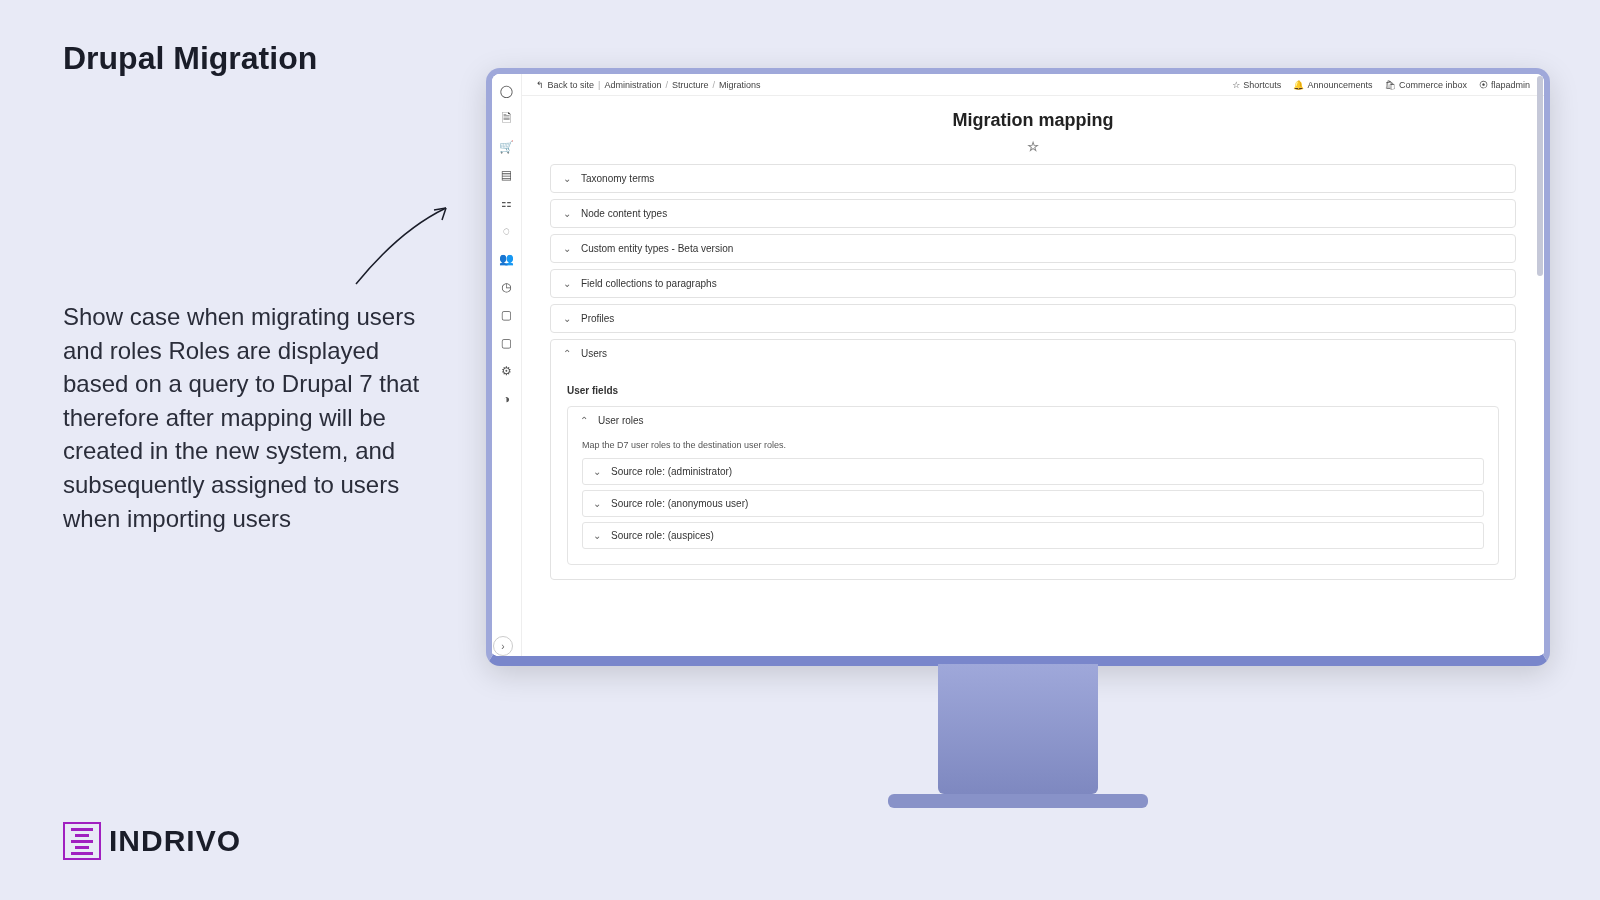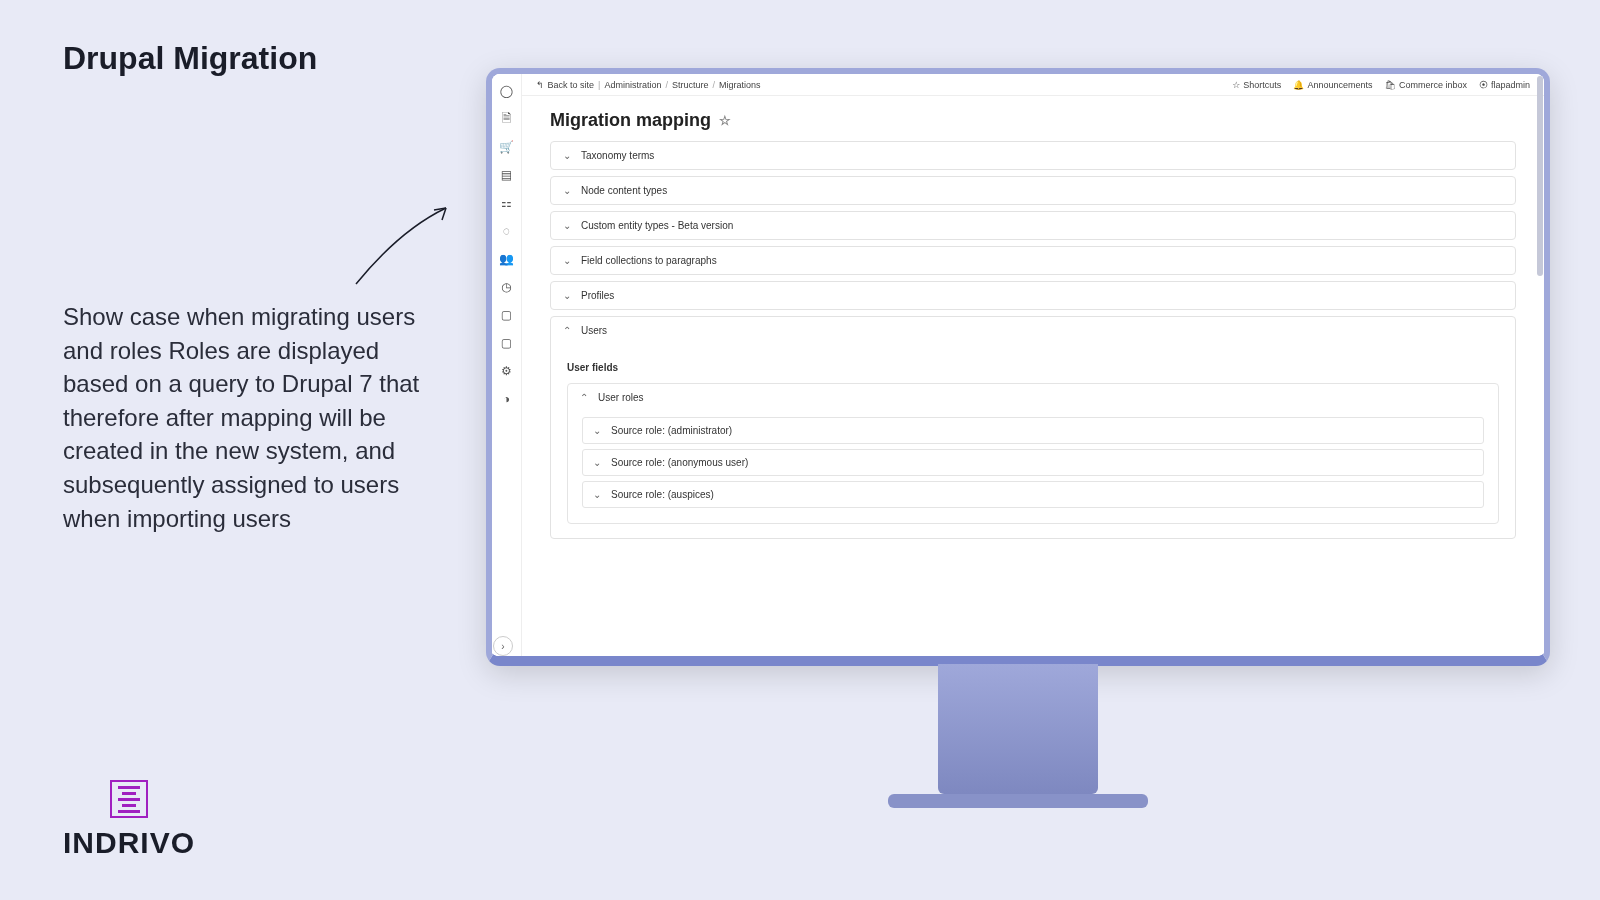--- a/index.html
+++ b/index.html
@@ -33,21 +33,20 @@
     top: 200px;
     left: 350px;
   }
   .logo {
     position: absolute;
     bottom: 40px;
     left: 63px;
     display: flex;
     align-items: center;
     gap: 8px;
-    flex-direction: column;
   }
   .logo-icon {
     width: 38px;
     height: 38px;
     border: 2px solid #a020c0;
     display: flex;
     flex-direction: column;
     justify-content: center;
     align-items: center;
     gap: 3px;
@@ -129,21 +128,21 @@
   }
   .breadcrumb { display:flex; gap:4px; align-items:center; }
   .breadcrumb .sep { color:#aaa; }
   .topbar-right { display:flex; gap:12px; align-items:center; }
   .topbar-item { display:flex; gap:3px; align-items:center; color:#444; }
   .admin-title {
     padding: 14px 28px 10px;
     font-size: 18px;
     font-weight: 600;
     color: #222;
-    display:flex; align-items:center; gap:8px;
+    display:flex; align-items:center; gap:8px;flex-direction:column;
   }
   .admin-body { padding: 0 28px; overflow:auto; }
   .accordion {
     border: 1px solid #e2e2e2;
     border-radius: 4px;
     margin-bottom: 6px;
     background:#fff;
   }
   .accordion-head {
     padding: 8px 12px;
@@ -313,20 +312,21 @@
               </div>
             <div class="accordion-body">
               <div class="section-title">User fields</div>
 
               <div class="subaccordion">
                 <div class="subhead">
                     <span class="chev">⌃</span>
                     <span>User roles</span>
                   </div>
                 <div class="subbody">
+                  <div class="subnote">Map the D7 user roles to the destination user roles.</div>
                   <div class="role-row">
                       <span class="chev">⌄</span>
                       <span>Source role: (administrator)</span>
                     </div>
                   <div class="role-row">
                       <span class="chev">⌄</span>
                       <span>Source role: (anonymous user)</span>
                     </div>
                   <div class="role-row">
                       <span class="chev">⌄</span>

